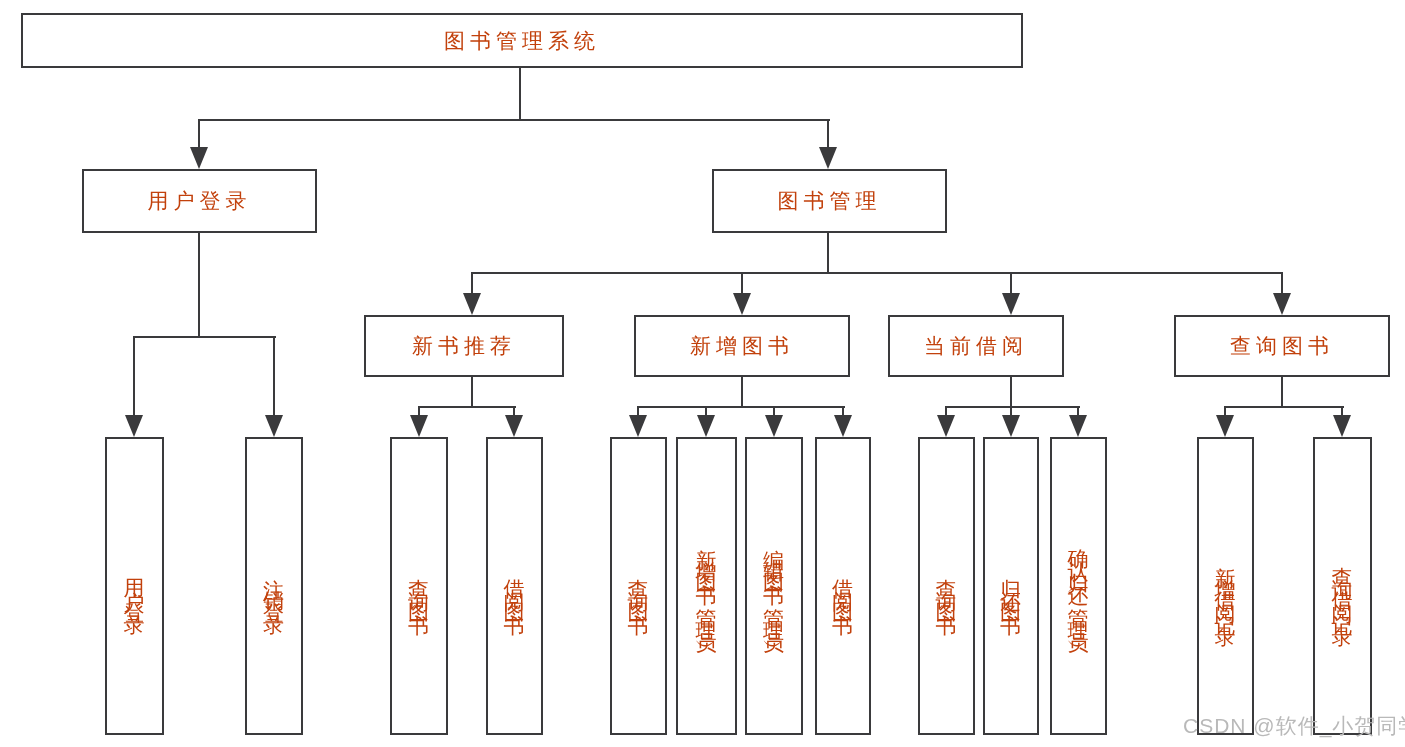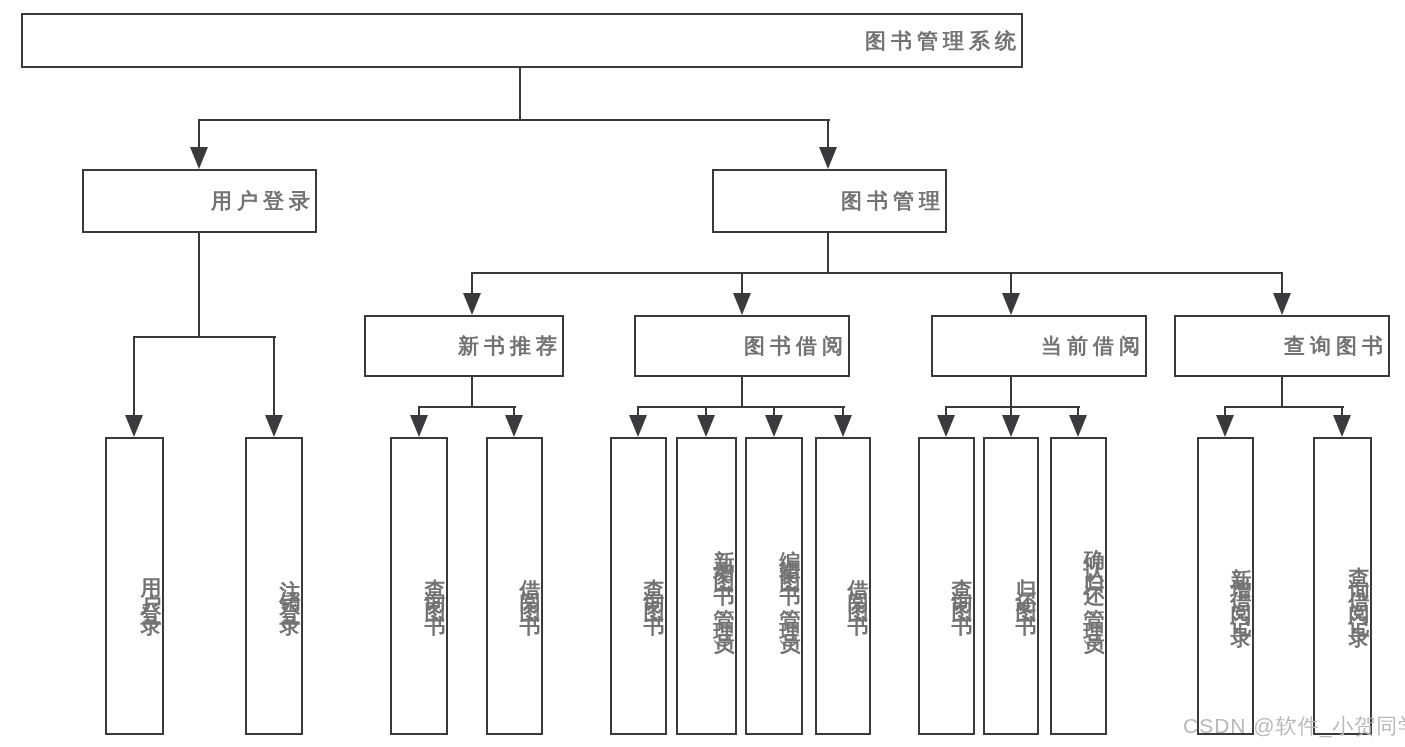--- a/index.html
+++ b/index.html
@@ -10,24 +10,23 @@
     font-family:"Liberation Sans","DejaVu Sans",sans-serif;
     overflow:hidden;
   }
   .box {
     position:absolute;
     box-sizing:border-box;
     background:#ffffff;
     border:2px solid #3a3a3c;
     display:flex;
     align-items:center;
-    justify-content:flex-end;
-    color:#737373;
+    justify-content:center;
+    color:#c2410c;
     z-index:2;
-    font-weight:bold;
   }
   .h-label {
     font-size:21px;
     letter-spacing:5px;
     white-space:nowrap;
   }
   .v-label {
     writing-mode:vertical-rl;
     text-orientation:mixed;
     font-size:21px;
@@ -71,23 +70,23 @@
     <span class="h-label">用户登录</span>
   </div>
   <div class="box" style="left:712px; top:169px; width:235px; height:64px;">
     <span class="h-label">图书管理</span>
   </div>
 
   <div class="box" style="left:364px; top:315px; width:200px; height:62px;">
     <span class="h-label">新书推荐</span>
   </div>
   <div class="box" style="left:634px; top:315px; width:216px; height:62px;">
-    <span class="h-label">图书借阅</span>
+    <span class="h-label">新增图书</span>
   </div>
-  <div class="box" style="left:931px; top:315px; width:216px; height:62px;">
+  <div class="box" style="left:888px; top:315px; width:176px; height:62px;">
     <span class="h-label">当前借阅</span>
   </div>
   <div class="box" style="left:1174px; top:315px; width:216px; height:62px;">
     <span class="h-label">查询图书</span>
   </div>
 
   <div class="box" style="left:105px; top:437px; width:59px; height:298px;">
     <span class="v-label">用户登录</span>
   </div>
   <div class="box" style="left:245px; top:437px; width:58px; height:298px;">

